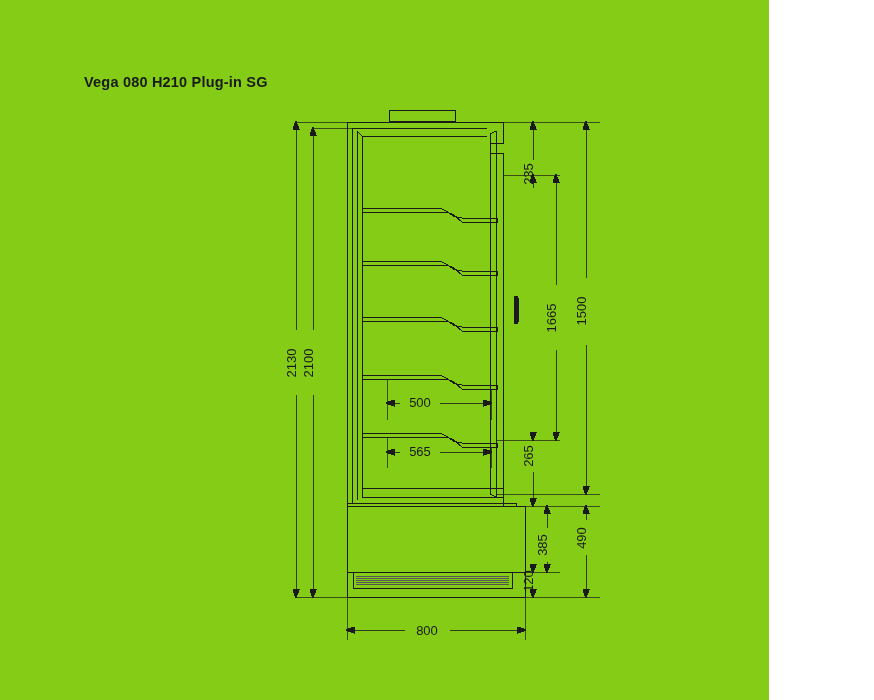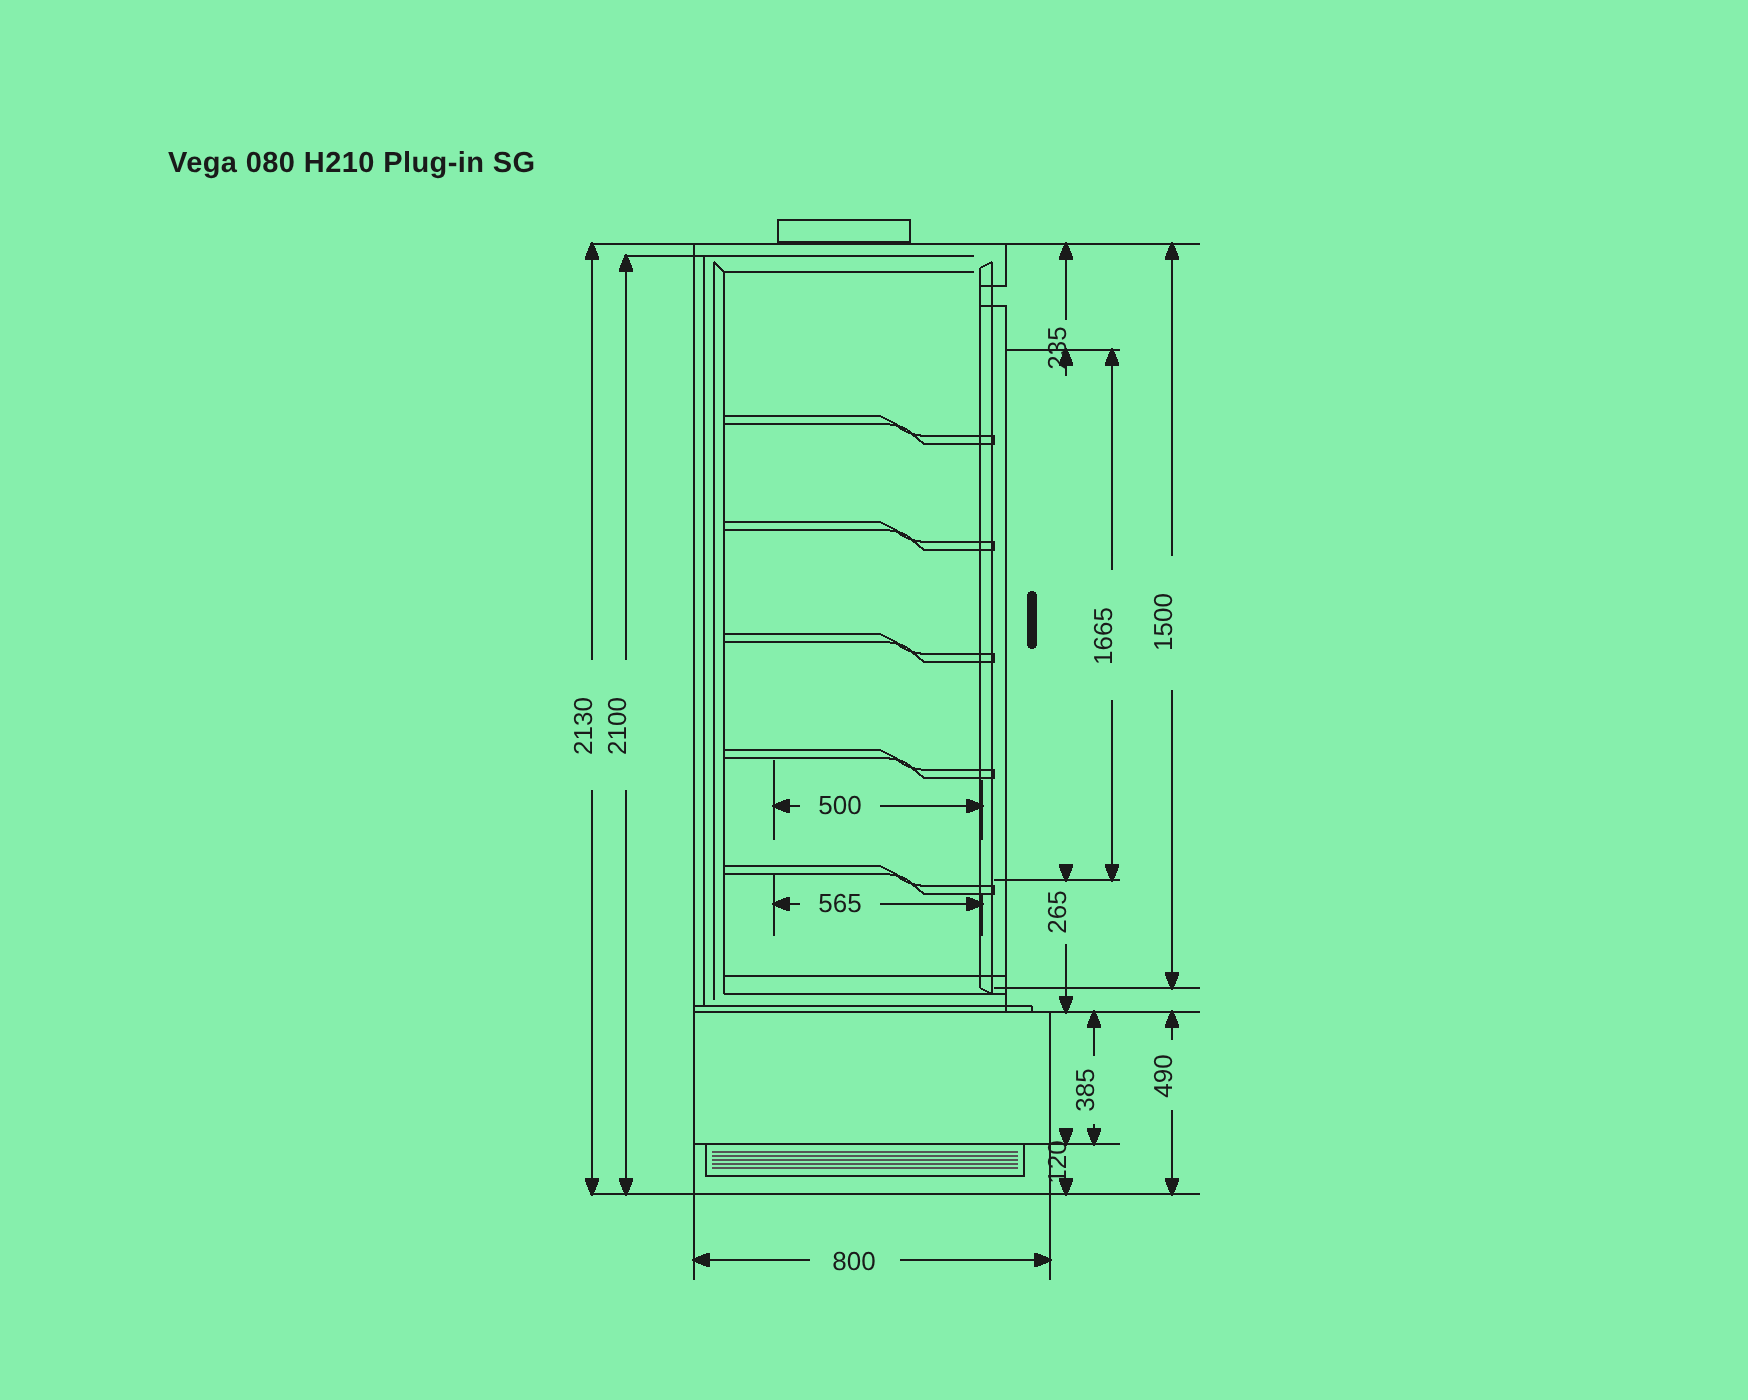--- a/index.html
+++ b/index.html
@@ -2,23 +2,23 @@
 <html><head>
 <meta charset="utf-8">
 <style>
   html, body {
     margin: 0;
     padding: 0;
     background: #ffffff;
   }
   #stage {
     position: relative;
-    width: 874px;
+    width: 769px;
     height: 700px;
-    background: #86efac;
+    background: #84cc16;
     font-family: "Liberation Sans", sans-serif;
     overflow: hidden;
   }
   #title {
     position: absolute;
     left: 84px;
     top: 74px;
     font-size: 14.5px;
     font-weight: bold;
     color: #1a1a1a;

